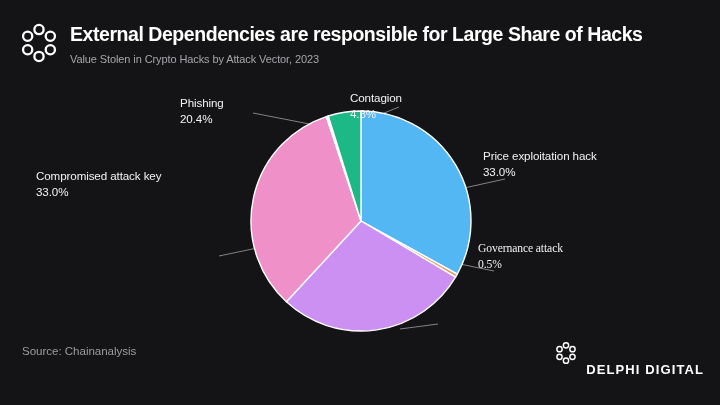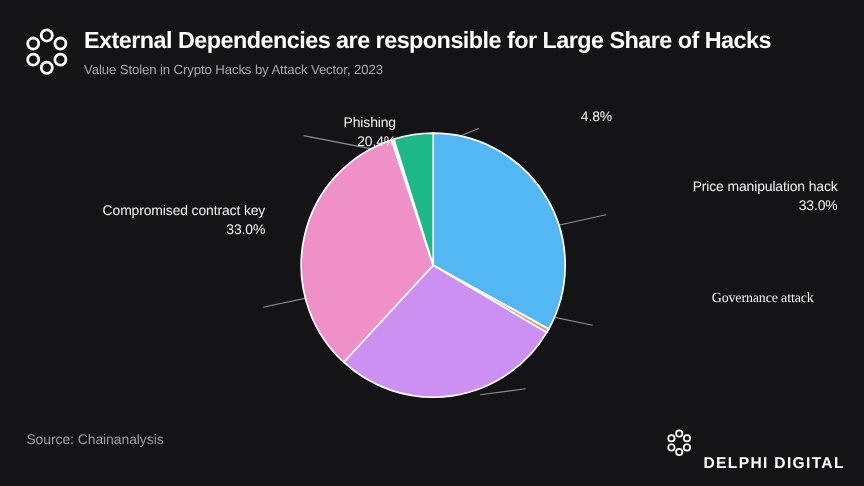--- a/index.html
+++ b/index.html
@@ -62,34 +62,34 @@
     width: 720px;
     height: 270px;
   }
   #pie-svg {
     position: absolute;
     left: 0; top: 0;
   }
 
   .slice-label {
     position: absolute;
-    text-align: right;
+    text-align: left;
     color: #f2f2f3;
     font-size: 11.6px;
     line-height: 15.5px;
     letter-spacing: -0.1px;
     white-space: nowrap;
   }
   .slice-label .lbl-name { display: block; }
   .slice-label .lbl-value { display: block; }
 
   
   #footer {
     position: absolute;
-    left: 0; top: 348px;
+    left: 0; top: 332px;
     width: 720px;
     height: 57px;
     text-decoration: underline;
   }
   #source-note {
     position: absolute;
     left: 22px;
     top: 12px;
     color: #9b9ba0;
     font-size: 11.6px;
@@ -165,35 +165,37 @@
         <path fill="#1cb886" d="M 361 143 L 328.29 37.97 A 110 110 0 0 1 361.00 33.00 Z"></path>
       </g>
     </svg>
 
     <div class="slice-label" style="left:180px; top:17px; width:150px;">
       <span class="lbl-name">Phishing</span>
       <span class="lbl-value">20.4%</span>
     </div>
 
     <div class="slice-label" style="left:350px; top:12px; width:160px;">
+      <span class="lbl-name">Contagion</span>
       <span class="lbl-value">4.8%</span>
     </div>
 
     <div class="slice-label" style="left:483px; top:70px; width:215px;">
-      <span class="lbl-name">Price manipulation hack</span>
+      <span class="lbl-name">Price exploitation hack</span>
       <span class="lbl-value">33.0%</span>
     </div>
 
     <div class="slice-label" style="left:478px; top:163px; width:200px;font-family:Liberation Serif, serif;">
       <span class="lbl-name">Governance attack</span>
+      <span class="lbl-value">0.5%</span>
     </div>
 
 
     <div class="slice-label" style="left:36px; top:90px; width:185px;">
-      <span class="lbl-name">Compromised contract key</span>
+      <span class="lbl-name">Compromised attack key</span>
       <span class="lbl-value">33.0%</span>
     </div>
   </div>
 
   <div id="footer">
     <div id="source-note">Source: Chainanalysis</div>
 
     <div id="footer-logo">
       <svg id="footer-logo-mark" viewBox="0 0 100 100">
         <g fill="none" stroke="#ffffff" stroke-width="6">

